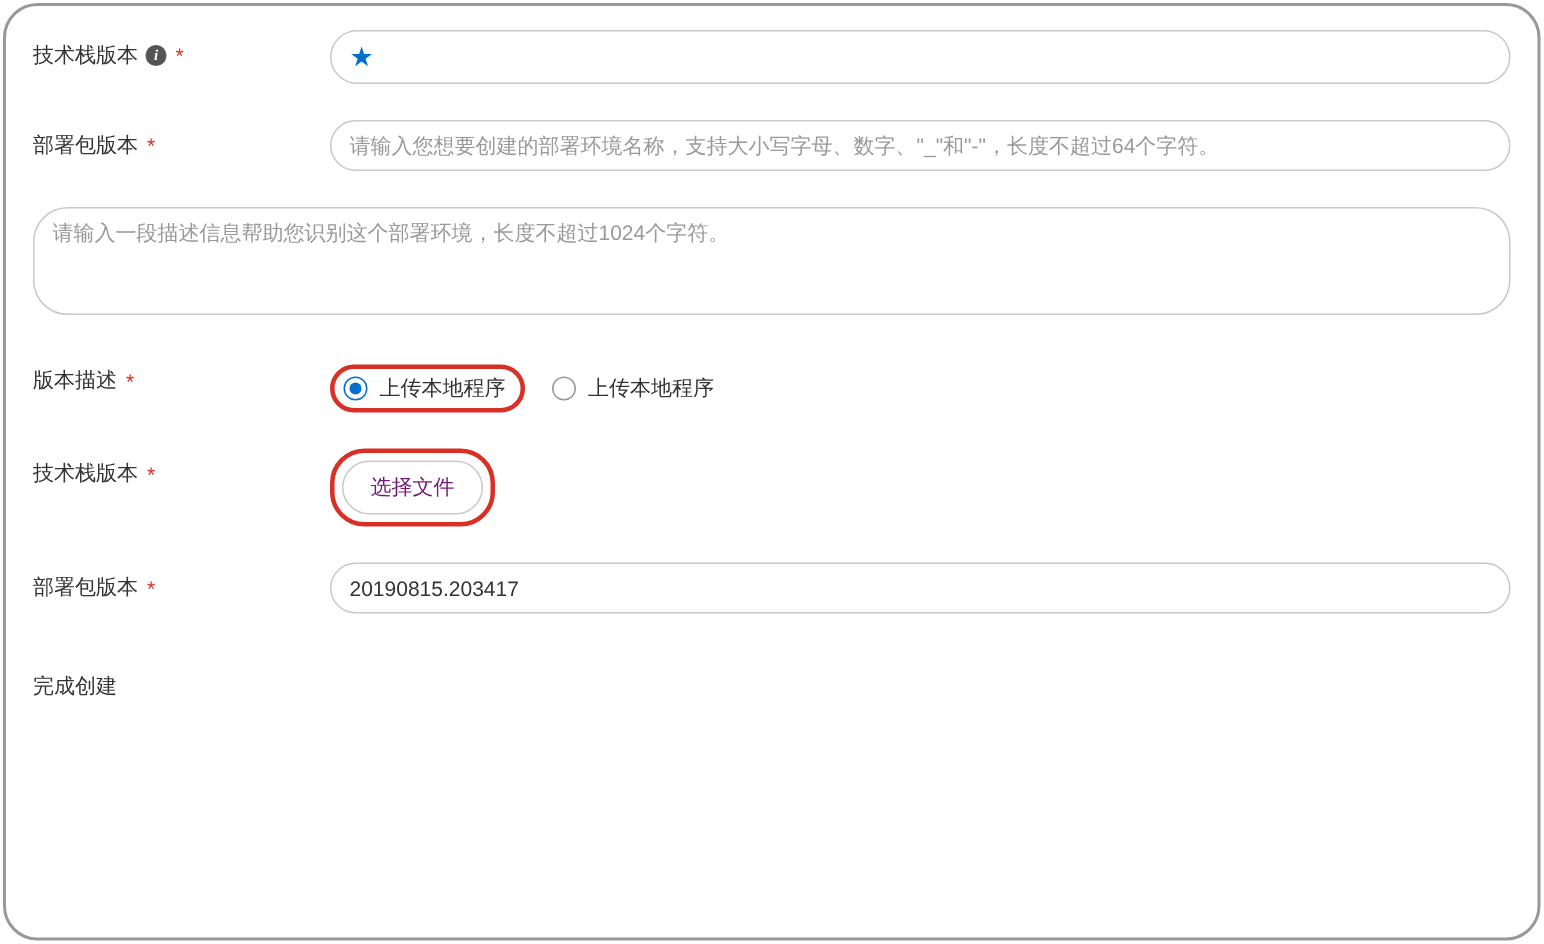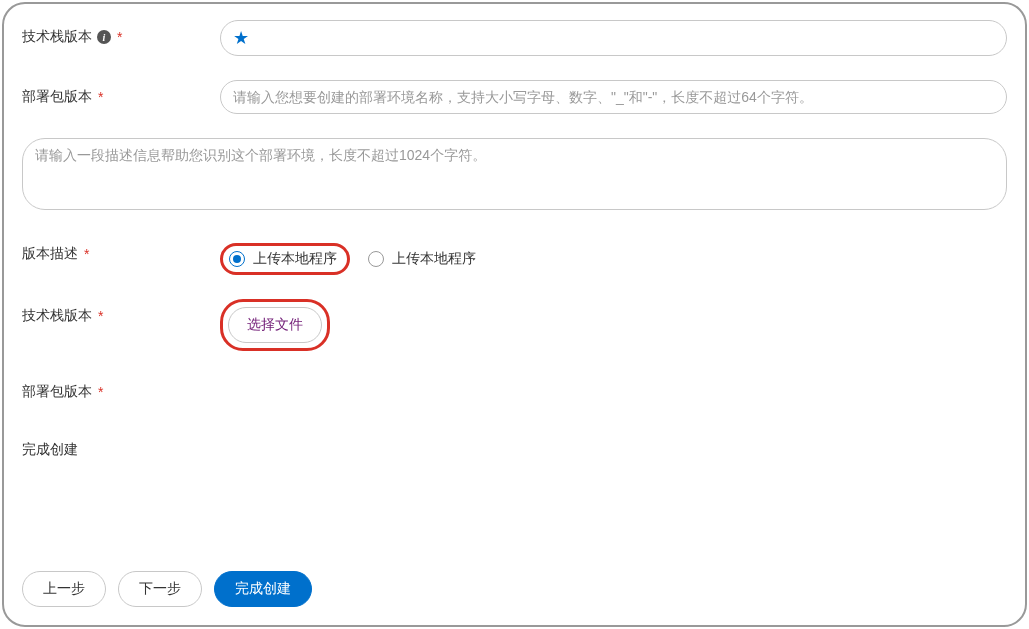--- a/index.html
+++ b/index.html
@@ -207,27 +207,25 @@
         <button class="file-button">选择文件</button>
       </span>
     </div>
   </div>
 
   <div class="form-row tight">
     <div class="label-col">
       <span class="label-text">部署包版本</span>
       <span class="required">*</span>
     </div>
+    <div class="field-col">
+      <input type="text" class="text-input" value="20190815.203417" style="">
+    </div>
   </div>
 
   <div class="form-row">
     <div class="label-col">
       <span class="label-text">完成创建</span>
     </div>
   </div>
 
-  <div class="footer-buttons">
-    <button class="btn">上一步</button>
-    <button class="btn">下一步</button>
-    <button class="btn btn-primary">完成创建</button>
-  </div>
 
 </div>
 
 </body></html>

